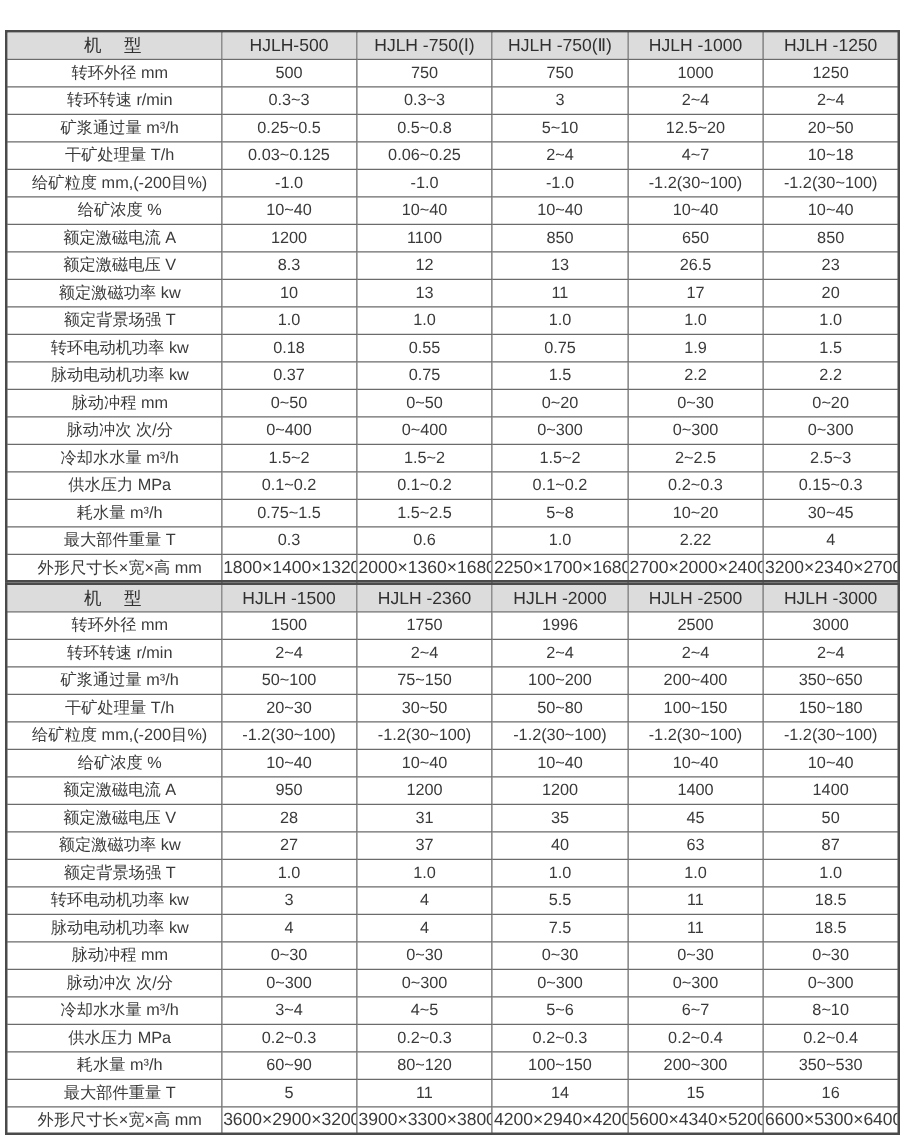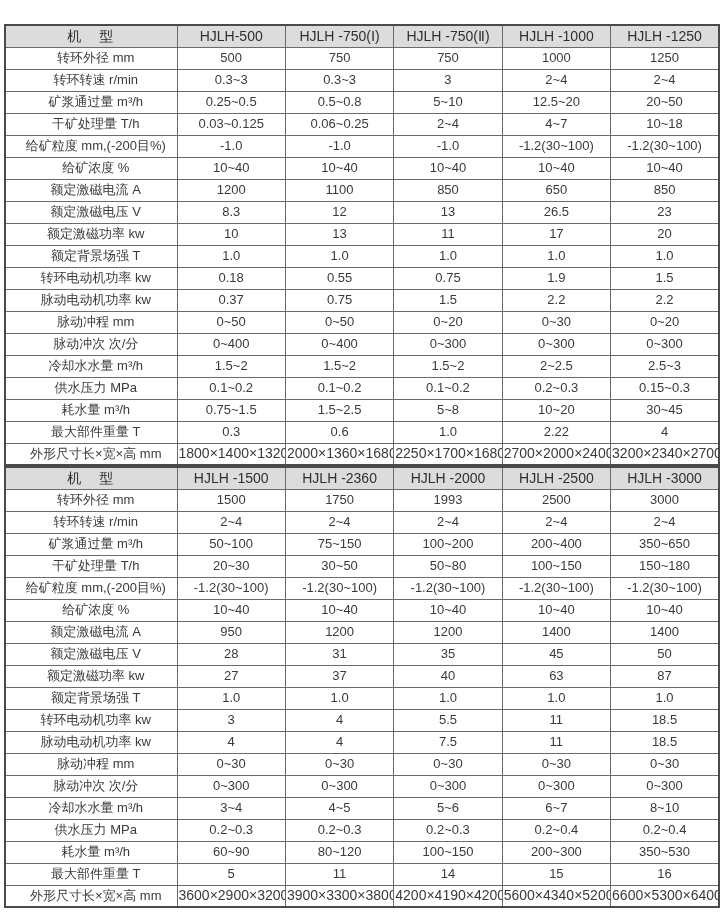--- a/index.html
+++ b/index.html
@@ -251,21 +251,21 @@
             <th>HJLH -2000</th>
             <th>HJLH -2500</th>
             <th>HJLH -3000</th>
           </tr>
         </thead>
         <tbody>
           <tr>
             <td class="row-label">转环外径 mm</td>
             <td>1500</td>
             <td>1750</td>
-            <td>1993</td>
+            <td>1996</td>
             <td>2500</td>
             <td>3000</td>
           </tr>
           <tr>
             <td class="row-label">转环转速 r/min</td>
             <td>2~4</td>
             <td>2~4</td>
             <td>2~4</td>
             <td>2~4</td>
             <td>2~4</td>
@@ -395,20 +395,20 @@
             <td>5</td>
             <td>11</td>
             <td>14</td>
             <td>15</td>
             <td>16</td>
           </tr>
           <tr>
             <td class="row-label">外形尺寸长×宽×高 mm</td>
             <td class="small-text">3600×2900×3200</td>
             <td class="small-text">3900×3300×3800</td>
-            <td class="small-text">4200×4190×4200</td>
+            <td class="small-text">4200×2940×4200</td>
             <td class="small-text">5600×4340×5200</td>
             <td class="small-text">6600×5300×6400</td>
           </tr>
         </tbody>
       </table>
     </section>
 </div>
 
 </body></html>

